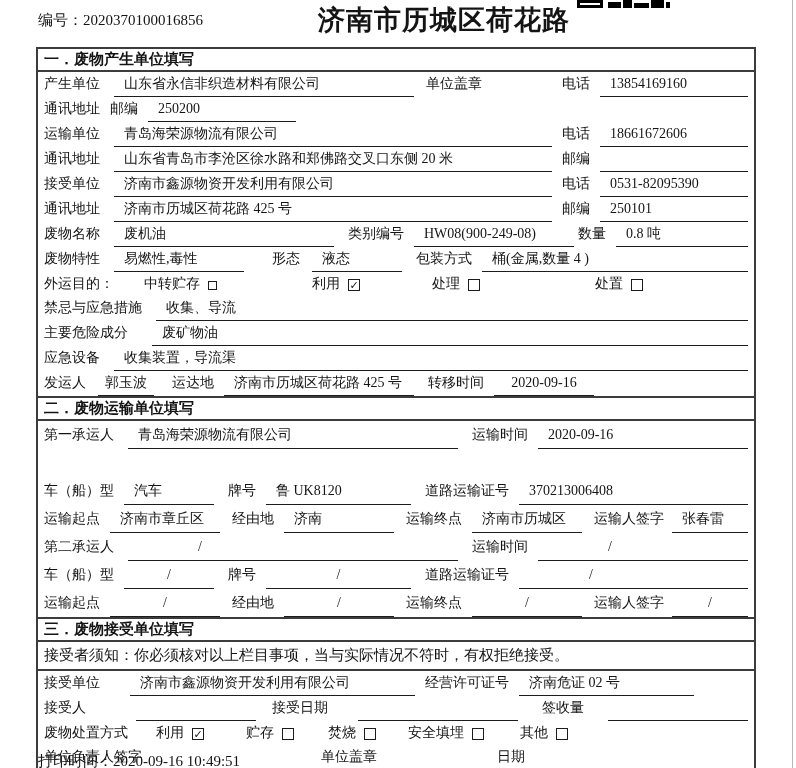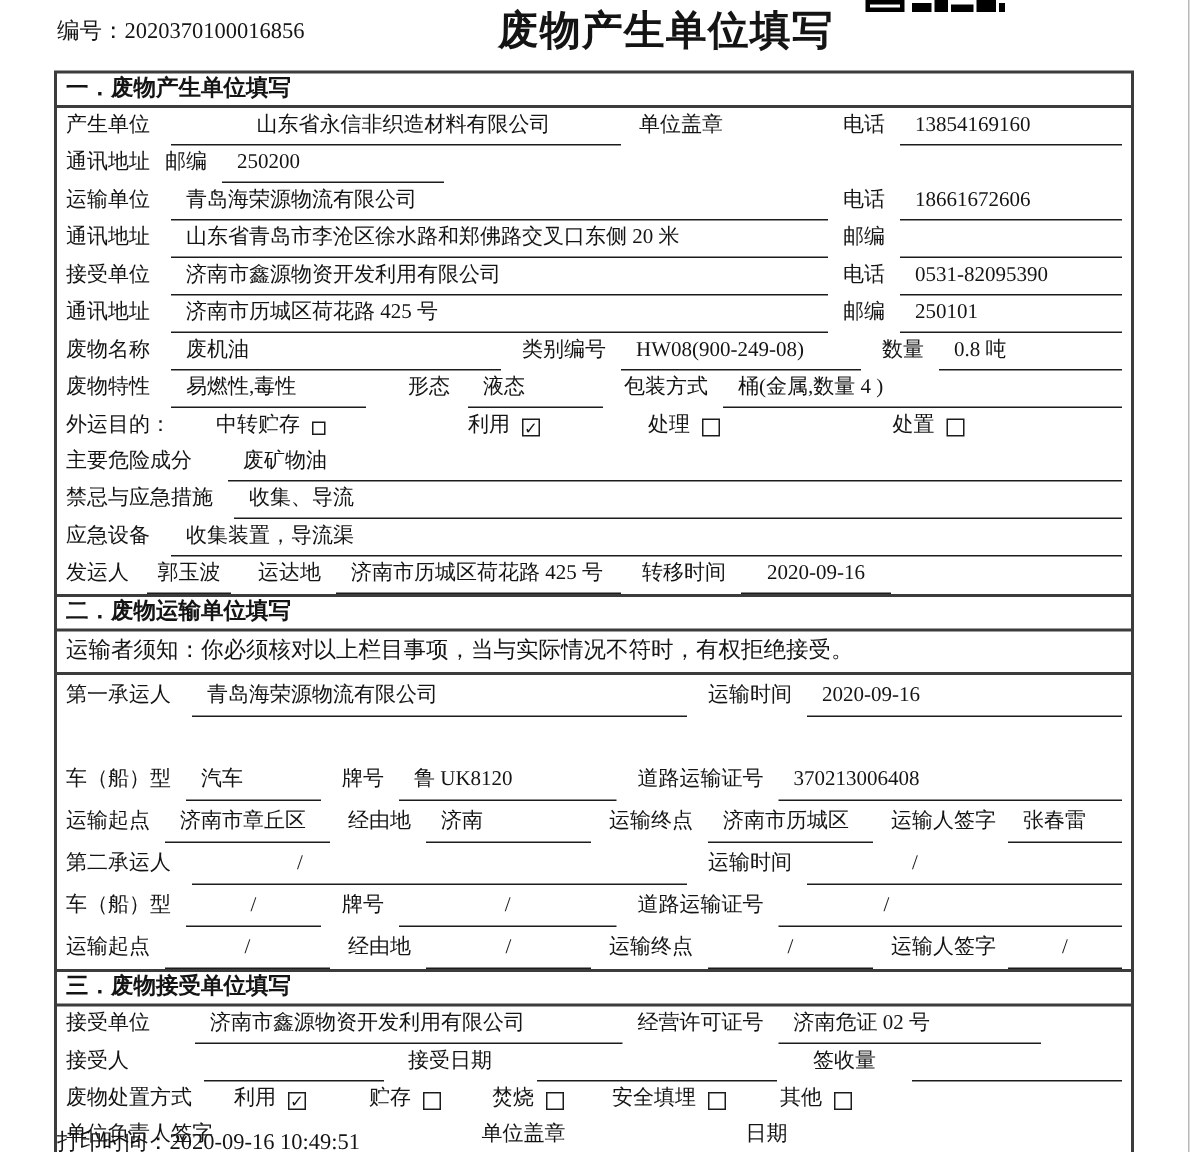--- a/index.html
+++ b/index.html
@@ -47,38 +47,38 @@
   }
   .cb.sm{width:9px;height:9px}
   .print-time{position:absolute;left:38px;top:752px;font-size:15px;white-space:pre}
   .page-edge{position:absolute;left:792px;top:0;width:1px;height:768px;background:#b8b8b8}
 </style>
 </head>
 <body>
 
 <div class="doc-number"><span>编号：</span><span>2020370100016856</span></div>
 
-<div class="doc-title">废物产生单位填写</div>
+<div class="doc-title">济南市历城区荷花路</div>
 
 <div class="qr">
   <div class="q1"></div>
   <div class="q2"></div>
   <div class="q3"></div>
   <div class="q4"></div>
   <div class="q5"></div>
   <div class="q6"></div>
 </div>
 
 <div class="form">
   <section data-sec="0">
     <div class="sec-title">一．废物产生单位填写</div>
     <div class="rows">
         <div class="row">
           <span class="lb">产生单位</span>
-          <span class="f lf" style="width: 300px; margin-left: 14px; text-align: center;">山东省永信非织造材料有限公司</span>
+          <span class="f lf" style="width: 300px; margin-left: 14px;">山东省永信非织造材料有限公司</span>
           <span class="lb" style="margin-left: 12px;">单位盖章</span>
           <span class="lb" style="margin-left: 80px;">电话</span>
           <span class="f lf" style="width: 148px; margin-left: 10px;">13854169160</span>
         </div>
         <div class="row">
           <span class="lb">通讯地址</span>
           <span class="lb" style="margin-left: 10px;">邮编</span>
           <span class="f lf" style="width: 148px; margin-left: 10px;">250200</span>
         </div>
         <div class="row">
@@ -103,21 +103,21 @@
           <span class="lb">通讯地址</span>
           <span class="f lf" style="width: 438px; margin-left: 14px;">济南市历城区荷花路 425 号</span>
           <span class="lb" style="margin-left: 10px;">邮编</span>
           <span class="f lf" style="width: 148px; margin-left: 10px;">250101</span>
         </div>
         <div class="row">
           <span class="lb">废物名称</span>
           <span class="f lf" style="width: 220px; margin-left: 14px;">废机油</span>
           <span class="lb" style="margin-left: 14px;">类别编号</span>
           <span class="f lf" style="width: 160px; margin-left: 10px;">HW08(900-249-08)</span>
-          <span class="lb" style="margin-left: 14px;">数量</span>
+          <span class="lb" style="margin-left: 4px;">数量</span>
           <span class="f lf grow" style="margin-left: 10px;">0.8 吨</span>
         </div>
         <div class="row">
           <span class="lb">废物特性</span>
           <span class="f lf" style="width: 130px; margin-left: 14px;">易燃性,毒性</span>
           <span class="lb" style="margin-left: 28px;">形态</span>
           <span class="f lf" style="width: 90px; margin-left: 12px;">液态</span>
           <span class="lb" style="margin-left: 14px;">包装方式</span>
           <span class="f lf grow" style="margin-left: 10px;">桶(金属,数量 4 )</span>
         </div>
@@ -126,44 +126,43 @@
           <span class="lb" style="margin-left: 30px;">中转贮存</span>
           <span class="cb sm" style="margin-left: 8px;"></span>
           <span class="lb" style="margin-left: 95px;">利用</span>
           <span class="cb" style="margin-left: 8px;">✓</span>
           <span class="lb" style="margin-left: 72px;">处理</span>
           <span class="cb" style="margin-left: 8px;"></span>
           <span class="lb" style="margin-left: 115px;">处置</span>
           <span class="cb" style="margin-left: 8px;"></span>
         </div>
         <div class="row">
+          <span class="lb">禁忌与应急措施</span>
+          <span class="f lf grow" style="margin-left: 14px;">收集、导流</span>
+        </div>
+        <div class="row">
           <span class="lb">主要危险成分</span>
           <span class="f lf grow" style="margin-left: 24px;">废矿物油</span>
-        </div>
-        <div class="row">
-          <span class="lb">禁忌与应急措施</span>
-          <span class="f lf grow" style="margin-left: 14px;">收集、导流</span>
         </div>
         <div class="row">
           <span class="lb">应急设备</span>
           <span class="f lf grow" style="margin-left: 14px;">收集装置，导流渠</span>
         </div>
         <div class="row">
           <span class="lb">发运人</span>
           <span class="f" style="width: 56px; margin-left: 12px;">郭玉波</span>
           <span class="lb" style="margin-left: 18px; text-align: center;">运达地</span>
           <span class="f lf" style="width: 190px; margin-left: 10px;">济南市历城区荷花路 425 号</span>
           <span class="lb" style="margin-left: 14px;">转移时间</span>
           <span class="f" style="width: 100px; margin-left: 10px;">2020-09-16</span>
         </div>
       </div>
   </section>
   <section data-sec="1">
     <div class="sec-title">二．废物运输单位填写</div>
-    <div class="sec-note">运输者须知：你必须核对以上栏目事项，当与实际情况不符时，有权拒绝接受。</div>
     <div class="rows">
         <div class="row">
           <span class="lb">第一承运人</span>
           <span class="f lf" style="width: 330px; margin-left: 14px;">青岛海荣源物流有限公司</span>
           <span class="lb" style="margin-left: 14px;">运输时间</span>
           <span class="f lf grow" style="margin-left: 10px;">2020-09-16</span>
         </div>
         <div class="row">
           <span class="lb">车（船）型</span>
           <span class="f lf" style="width: 90px; margin-left: 10px; margin-top: 28px;">汽车</span>
@@ -203,20 +202,21 @@
           <span class="f" style="width: 110px; margin-left: 10px;">/</span>
           <span class="lb" style="margin-left: 12px;">运输终点</span>
           <span class="f" style="width: 110px; margin-left: 10px;">/</span>
           <span class="lb" style="margin-left: 12px;">运输人签字</span>
           <span class="f grow" style="margin-left: 8px;">/</span>
         </div>
       </div>
   </section>
   <section data-sec="2">
     <div class="sec-title">三．废物接受单位填写</div>
+    <div class="sec-note">接受者须知：你必须核对以上栏目事项，当与实际情况不符时，有权拒绝接受。</div>
     <div class="rows">
         <div class="row">
           <span class="lb">接受单位</span>
           <span class="f lf" style="width: 285px; margin-left: 30px;">济南市鑫源物资开发利用有限公司</span>
           <span class="lb" style="margin-left: 10px;">经营许可证号</span>
           <span class="f lf" style="width: 175px; margin-left: 10px;">济南危证 02 号</span>
         </div>
         <div class="row">
           <span class="lb">接受人</span>
           <span class="f" style="width: 120px; margin-left: 50px;">&nbsp;</span>

